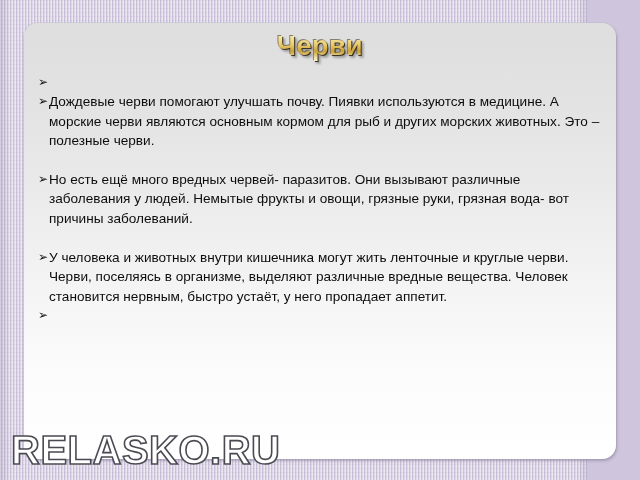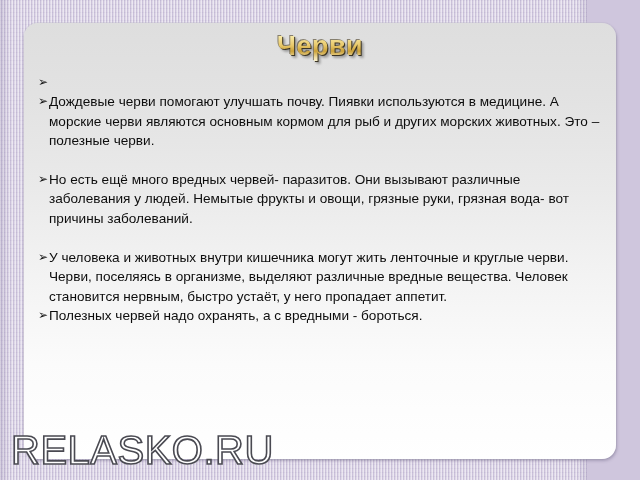--- a/index.html
+++ b/index.html
@@ -133,21 +133,21 @@
   .para-text {
     display: inline;
   }
 
   
   #watermark {
     position: absolute;
     left: 11px;
     top: 427px;
     font-family: "Liberation Sans", sans-serif;
-    font-weight: normal;
+    font-weight: bold;
     font-size: 40px;
     line-height: 46px;
     letter-spacing: 0.5px;
     color: #ffffff;
     -webkit-text-stroke: 1.6px #4a4a52;
     text-shadow: 0 1px 0 rgba(255,255,255,0.5);
     white-space: nowrap;
     pointer-events: none;
   }
 </style>
@@ -180,21 +180,20 @@
         <span class="para-text">Но есть ещё много вредных червей- паразитов. Они вызывают различные заболевания у людей. Немытые фрукты и овощи, грязные руки, грязная вода- вот причины заболеваний.</span>
       </p>
 
       <p class="para tight">
         <span class="bullet">➢</span>
         <span class="para-text">У человека и животных внутри кишечника могут жить ленточные и круглые черви. Черви, поселяясь в организме, выделяют различные вредные вещества. Человек становится нервным, быстро устаёт, у него пропадает аппетит.</span>
       </p>
 
       <p class="para tight">
         <span class="bullet">➢</span>
-        <span class="para-text">Полезных червей надо охранять, а с вредными - бороться.</span>
       </p>
 
     </div>
   </div>
 
   <div id="watermark">RELASKO.RU</div>
 
 </div>
 
 </body></html>

